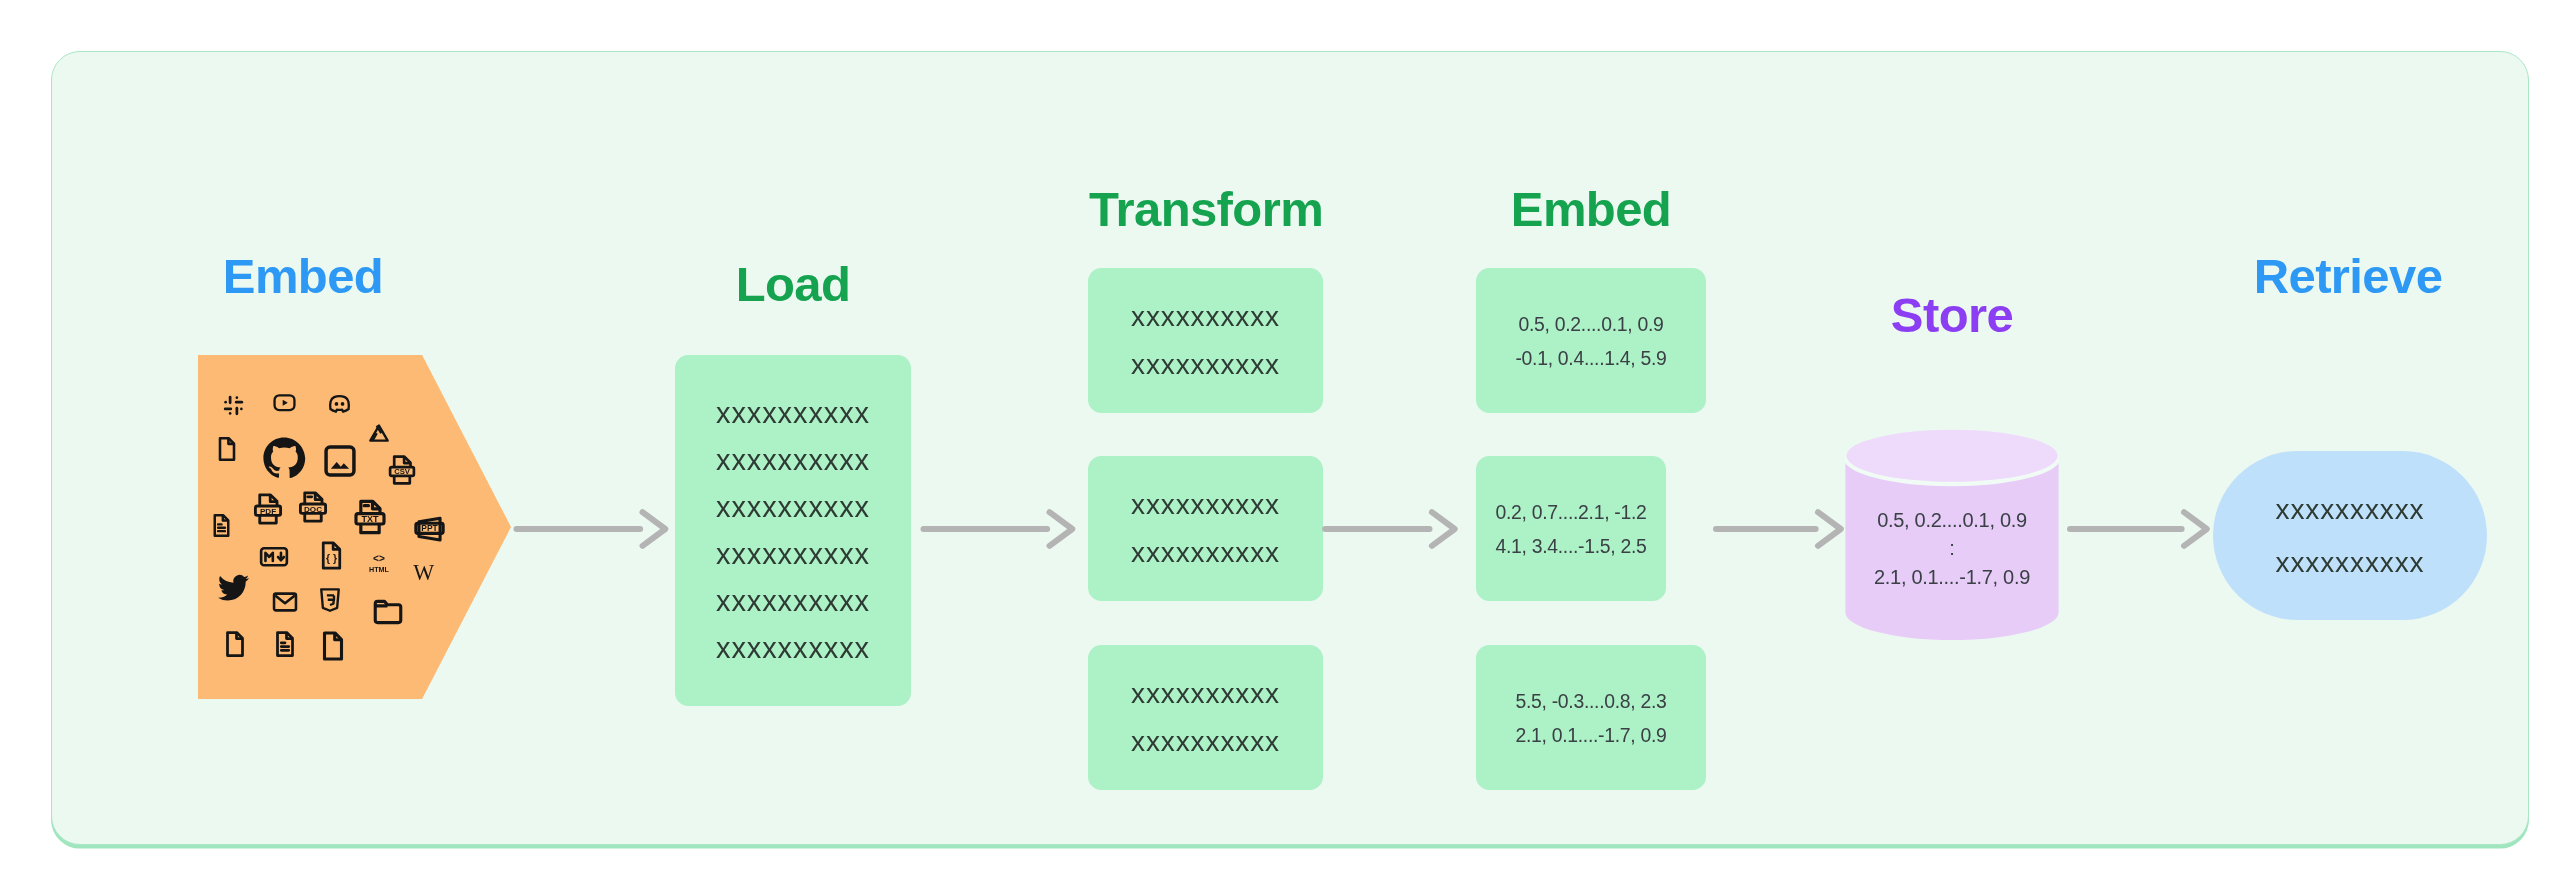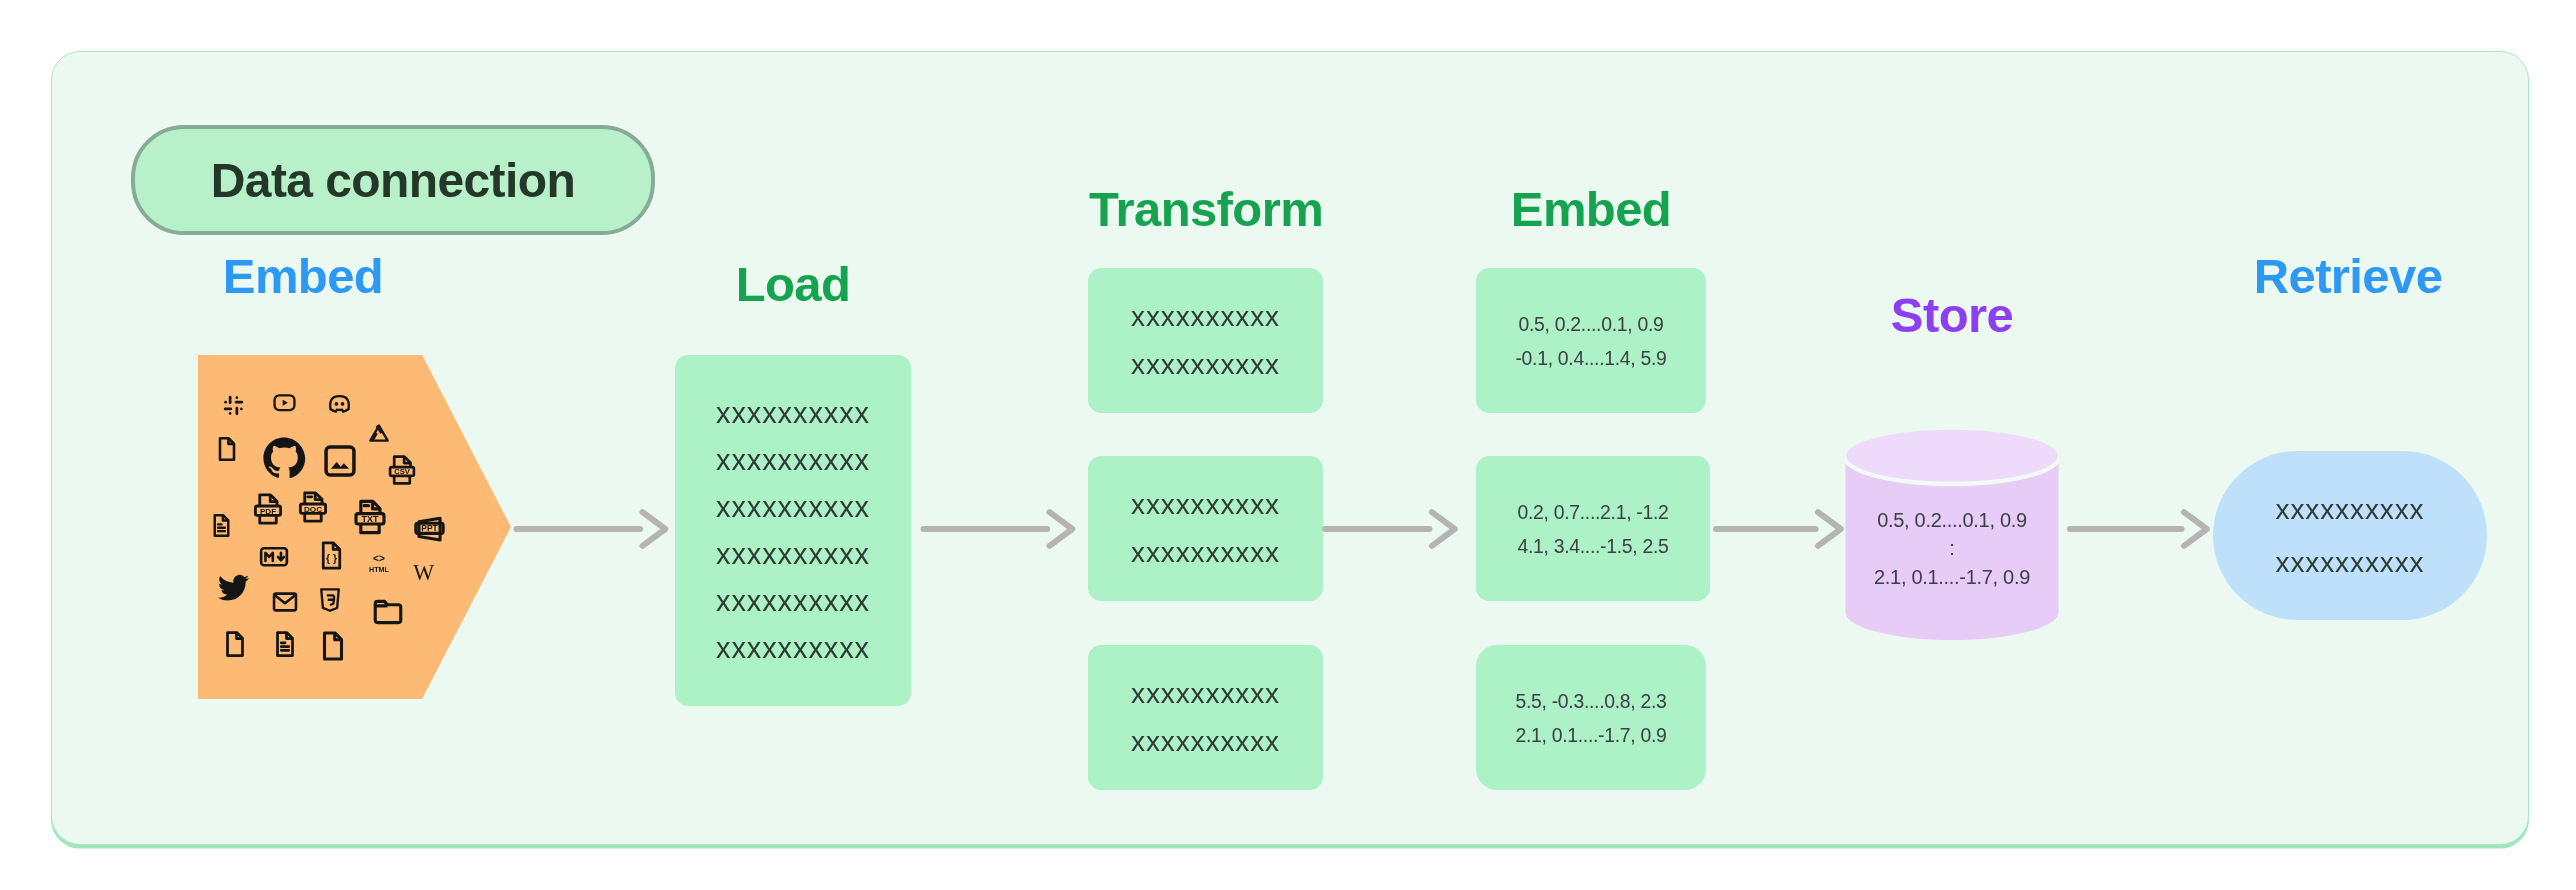--- a/index.html
+++ b/index.html
@@ -61,23 +61,20 @@
     display:flex;flex-direction:column;align-items:center;justify-content:center;
   }
   .pill .xline2{line-height:53px;}
   .arrow{position:absolute;top:453px;height:48px;}
 </style>
 </head>
 <body>
 
 <div class="card">
 
-  <div class="badge">
-    <span>Data connection</span>
-  </div>
 
   <div class="heading h-blue" style="left:251px;top:200px;">Embed</div>
   <div class="heading h-green" style="left:741px;top:208px;">Load</div>
   <div class="heading h-green" style="left:1154px;top:133px;">Transform</div>
   <div class="heading h-green" style="left:1539px;top:133px;">Embed</div>
   <div class="heading h-purple" style="left:1900px;top:200px;">Store</div>
   <div class="heading h-blue" style="left:2296px;top:200px;">Retrieve</div>
 
   <div class="pentagon">
     <span class="icn" style="left:22px;top:37px;width:27px;height:27px;">
@@ -272,25 +269,25 @@
   </div>
   <div class="greenbox" style="left:1036px;top:593px;width:235px;height:145px;">
     <span class="xline2">xxxxxxxxxx</span>
     <span class="xline2">xxxxxxxxxx</span>
   </div>
 
   <div class="greenbox" style="left:1424px;top:216px;width:230px;height:145px;">
     <span class="numline">0.5, 0.2....0.1, 0.9</span>
     <span class="numline">-0.1, 0.4....1.4, 5.9</span>
   </div>
-  <div class="greenbox" style="left:1424px;top:404px;width:234px;height:145px;">
+  <div class="greenbox" style="left:1424px;top:404px;width:190px;height:145px;">
     <span class="numline">0.2, 0.7....2.1, -1.2</span>
     <span class="numline">4.1, 3.4....-1.5, 2.5</span>
   </div>
-  <div class="greenbox" style="left:1424px;top:593px;width:230px;height:145px;border-radius:21px;">
+  <div class="greenbox" style="left:1424px;top:593px;width:230px;height:145px;">
     <span class="numline">5.5, -0.3....0.8, 2.3</span>
     <span class="numline">2.1, 0.1....-1.7, 0.9</span>
   </div>
 
   <div class="cyl">
     <svg viewBox="0 0 353 351" width="214" height="212">
       <path d="M0 46 L0 305 A176.5 46 0 0 0 353 305 L353 46 A176.5 46 0 0 1 0 46 Z" fill="#e6ccf7"></path>
       <path d="M0 46 A176.5 46 0 0 0 353 46" fill="none" stroke="#f1fbf5" stroke-width="9"></path>
       <ellipse cx="176.5" cy="46" rx="175" ry="43" fill="#eedafb"></ellipse>
     </svg>

